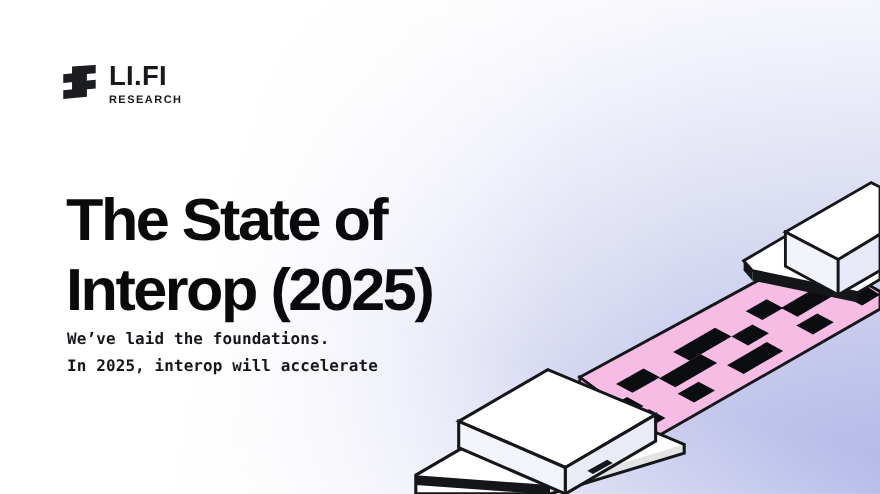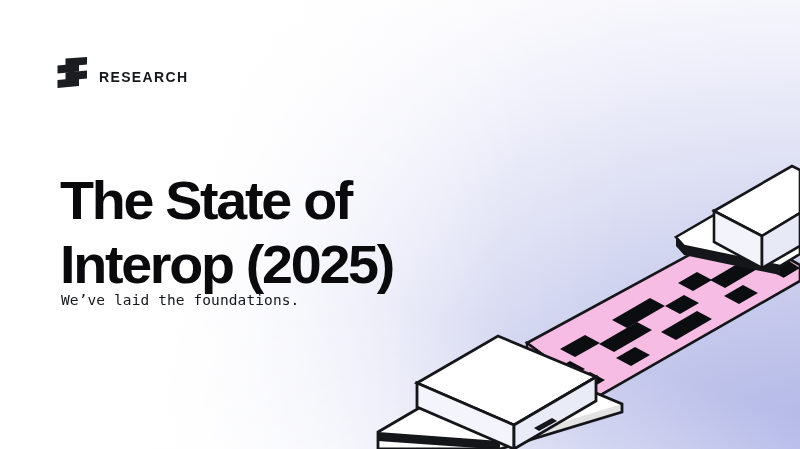--- a/index.html
+++ b/index.html
@@ -57,21 +57,21 @@
     font-family:"Liberation Sans", sans-serif;
     font-weight:bold;
     font-size:25px;
     line-height:25px;
     letter-spacing:0.3px;
     color:#17181c;
   }
   #logo-sub {
     font-family:"Liberation Sans", sans-serif;
     font-weight:bold;
-    font-size:14px;
+    font-size:10px;
     line-height:13px;
     letter-spacing:1.35px;
     color:#17181c;
     margin-top:3px;
   }
 
   
   #headline {
     position:absolute;
     left:60px; top:168px;
@@ -85,21 +85,21 @@
     letter-spacing:-2.2px;
     color:#0a0a0c;
     white-space:nowrap;
     transform:scaleX(1.03);
     transform-origin:left center;
   }
 
   
   #subtitle {
     position:absolute;
-    left:61px; top:289px;
+    left:61px; top:298px;font-weight:bold;
   }
   .sub-line {
     font-family:"DejaVu Sans Mono", monospace;
     font-size:14.5px;
     line-height:23.5px;
     letter-spacing:0.1px;
     color:#16171b;
     white-space:nowrap;
   }
 </style>
@@ -217,24 +217,26 @@
   <svg id="logo-mark" viewBox="0 0 31 38">
     <g fill="#1c1d21">
       <polygon points="8.5,1.5 30,0 30,7.5 8.5,9.5"></polygon>
       <polygon points="0.5,8.5 22,6.5 22,14.5 0.5,16.5"></polygon>
       <polygon points="8.5,15.5 30,13.5 30,21.5 8.5,23.5"></polygon>
       <polygon points="0.5,23 22,21 22,29 0.5,31"></polygon>
       <rect x="11.5" y="5" width="5" height="24" transform="rotate(-4 14 17)"></rect>
     </g>
   </svg>
   <div id="logo-words">
+    <div id="logo-title">LI.FI</div>
     <div id="logo-sub">RESEARCH</div>
   </div>
 </div>
 
 <div id="headline">
   <div class="hl-line">The State of</div>
   <div class="hl-line">Interop (2025)</div>
 </div>
 
 <div id="subtitle">
   <div class="sub-line">We’ve laid the foundations.</div>
+  <div class="sub-line">In 2025, interop will accelerate</div>
 </div>
 
 </body></html>

